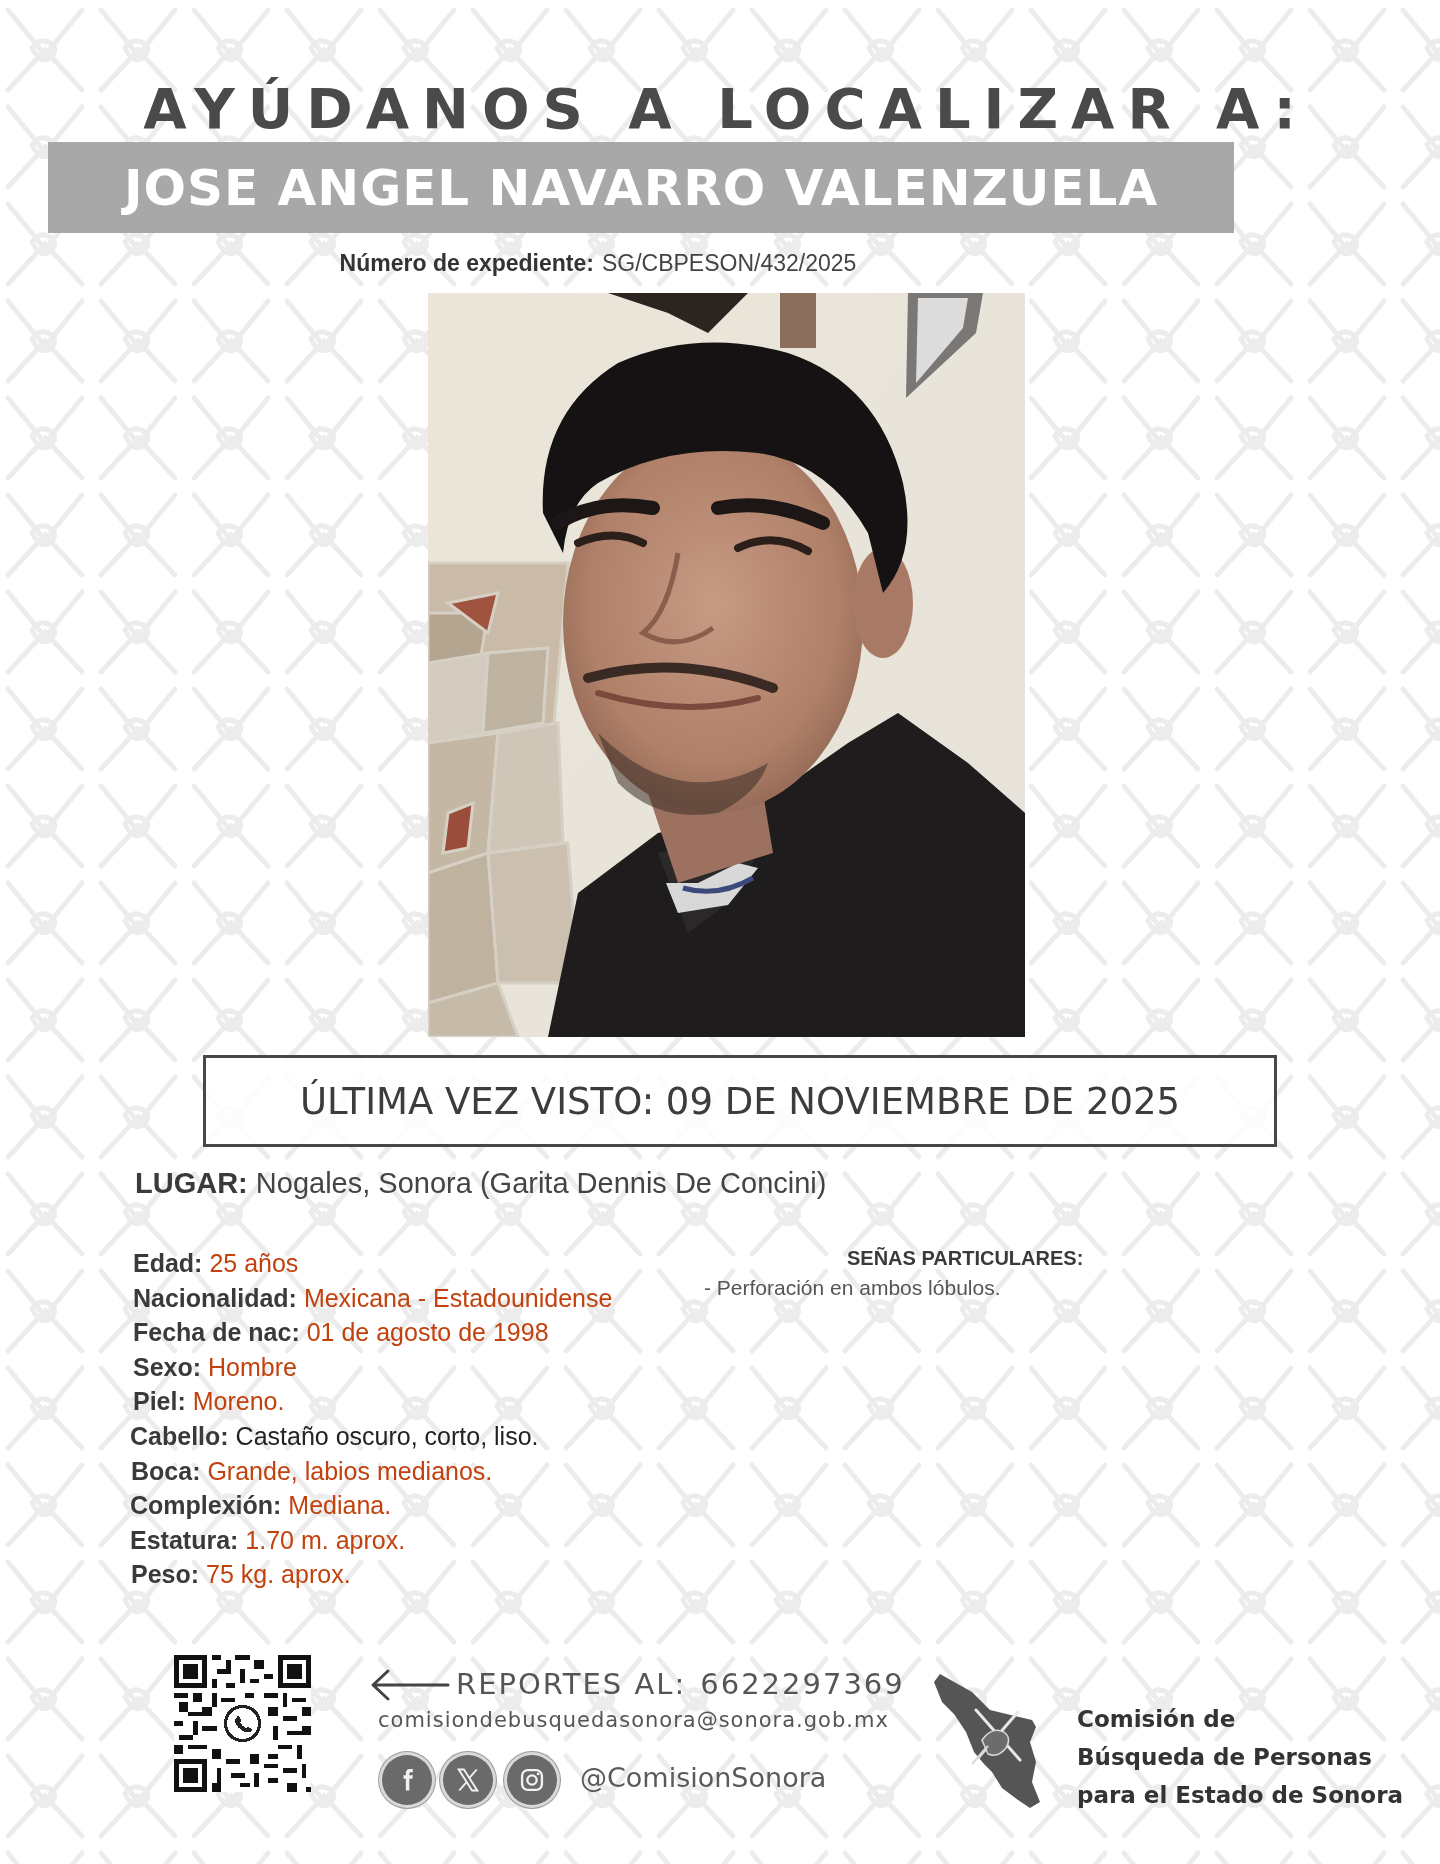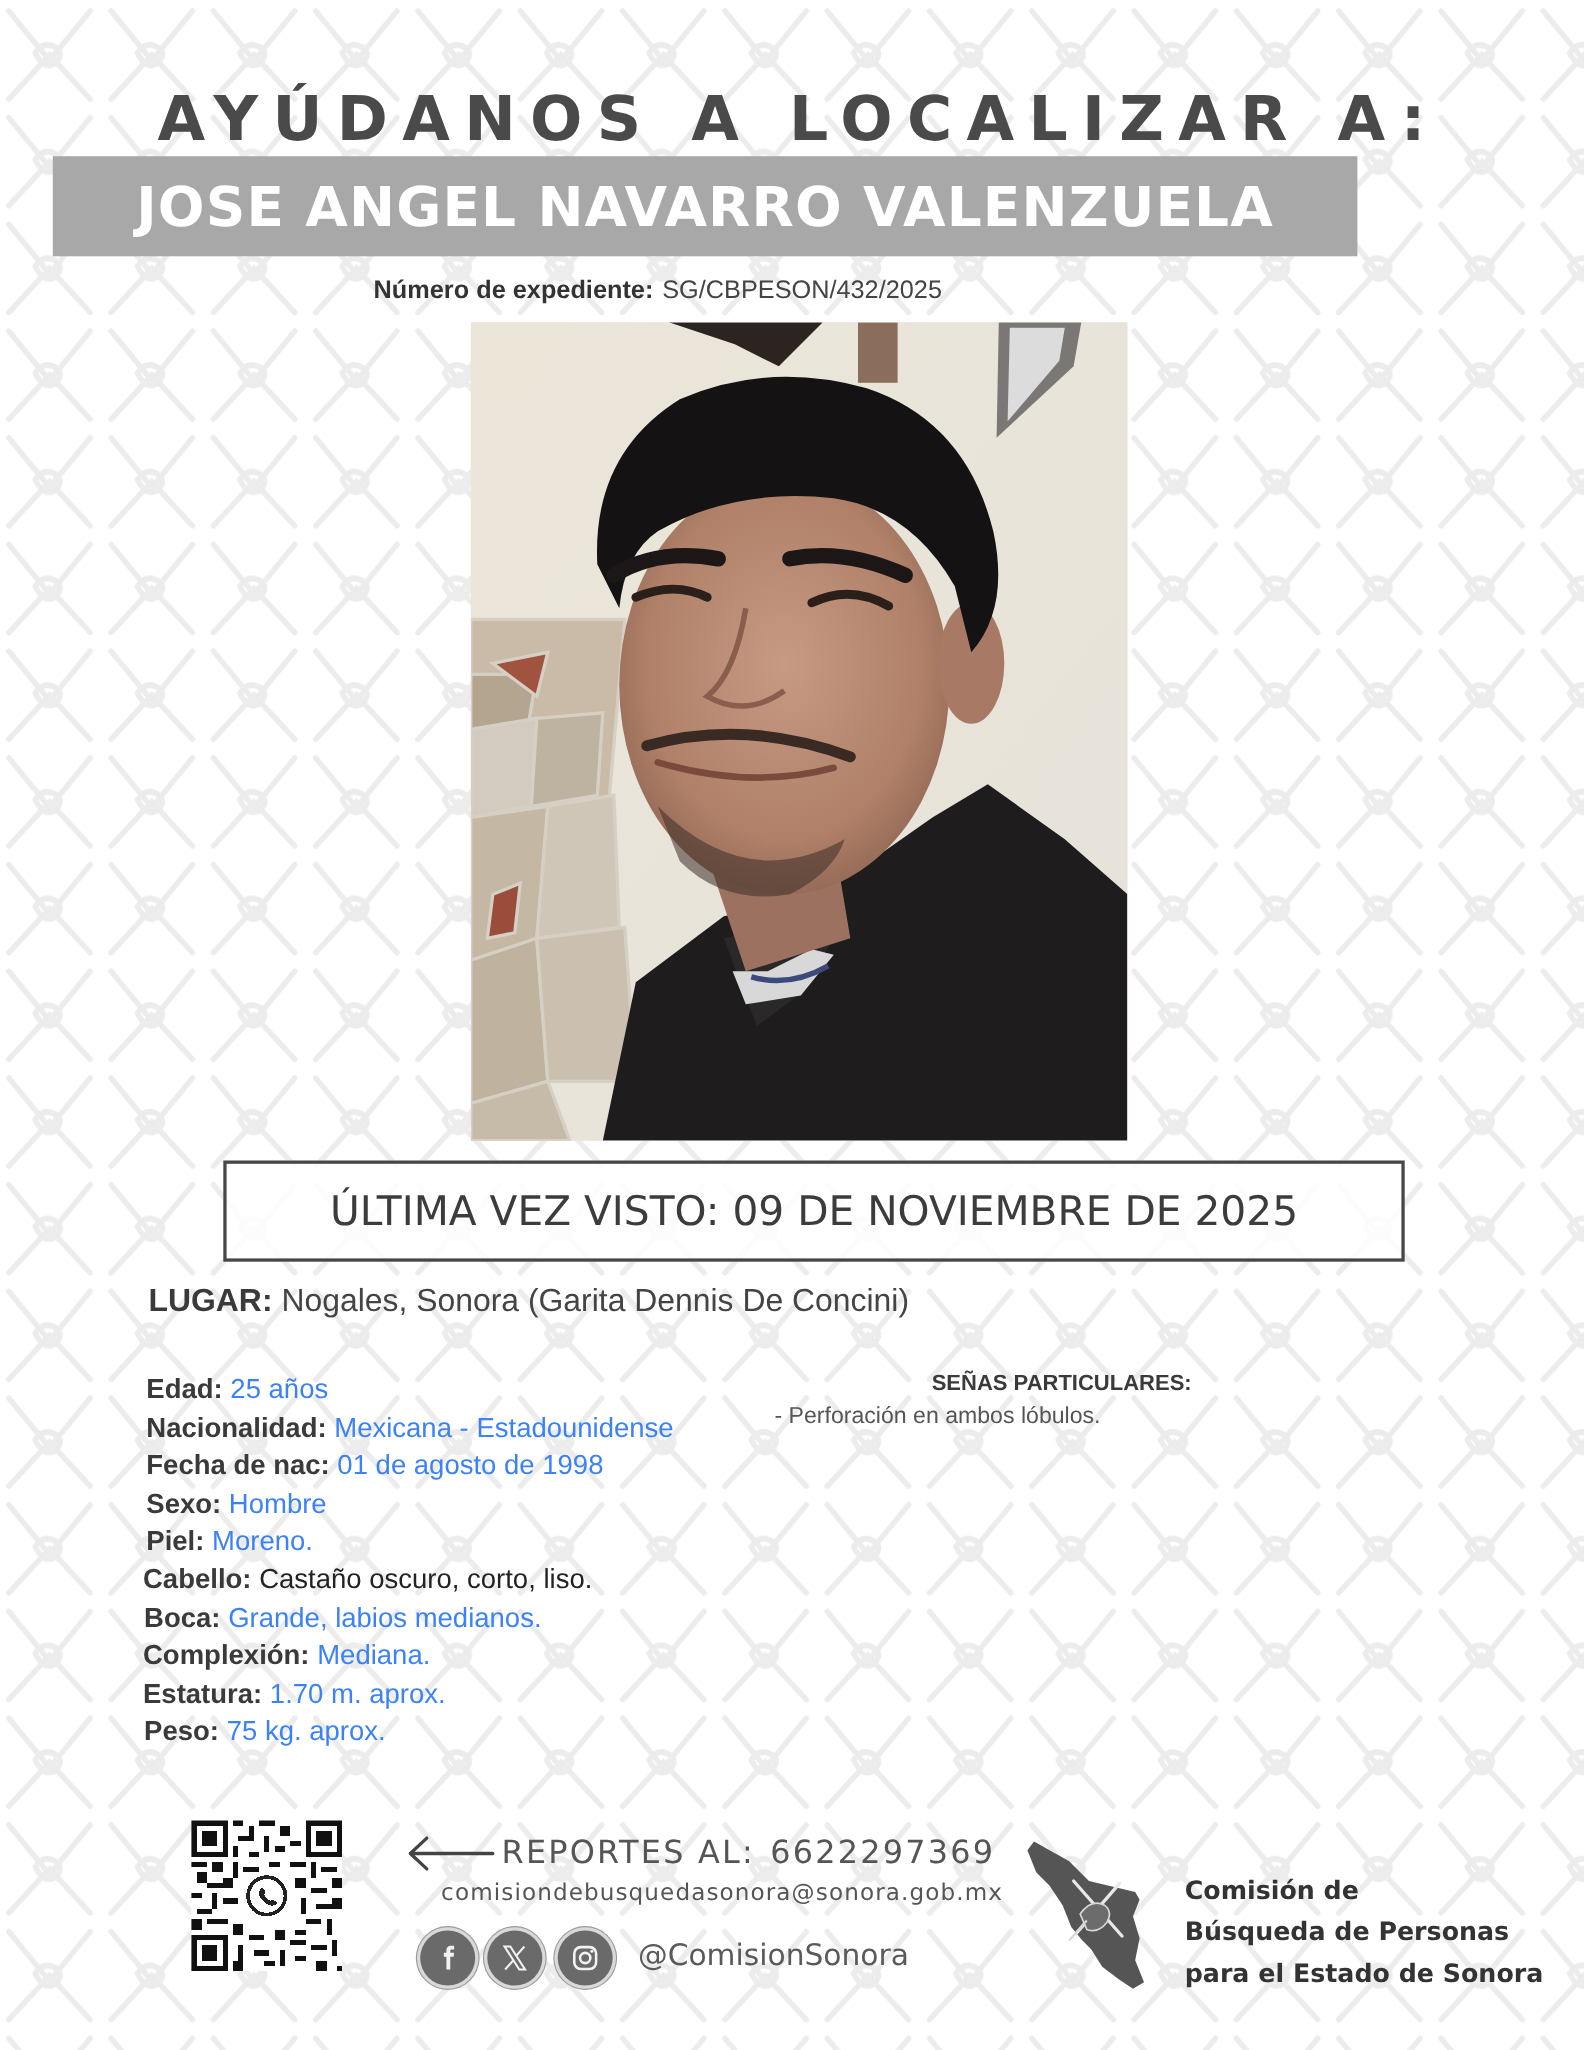--- a/index.html
+++ b/index.html
@@ -49,36 +49,36 @@
     color: #3c3c3c; white-space: nowrap; letter-spacing: 0px;
   }
 
   .lugar { left: 135px; top: 1166px; font-size: 29px; line-height: 34px; white-space: nowrap; }
   .lugar .lbl { font-weight: bold; color: #3a3a3a; }
   .lugar .val { color: #444; }
 
   .details { left: 133px; top: 1248px; font-size: 25px; }
   .details .row { height: 34.6px; line-height: 30px; white-space: nowrap; }
   .details .lbl { font-weight: bold; color: #3a3a3a; }
-  .details .val { color: #3b82f6; }
+  .details .val { color: #c2410c; }
   .details .row.dark .val { color: #222; }
 
   .senas-title { left: 847px; top: 1247px; font-size: 20px; font-weight: bold; color: #3a3a3a; white-space: nowrap; }
   .senas-item { left: 704px; top: 1276px; font-size: 21px; color: #555; white-space: nowrap; }
 
   .qr { left: 174px; top: 1655px; width: 137px; height: 137px; }
 
   .arrow { left: 370px; top: 1668px; width: 80px; height: 34px; }
   .reportes {
     left: 456px; top: 1666px; font-family: "DejaVu Sans", sans-serif; font-size: 29px;
     color: #555; letter-spacing: 2px; white-space: nowrap; line-height: 36px;
   }
   .reportes .phone { margin-left: 14px; }
   .email {
-    left: 401px; top: 1708px; font-family: "DejaVu Sans", sans-serif; font-size: 21px;
+    left: 378px; top: 1708px; font-family: "DejaVu Sans", sans-serif; font-size: 21px;
     color: #555; letter-spacing: 1px; white-space: nowrap;
   }
   .social { position: absolute; z-index: 1; width: 50px; height: 50px; border-radius: 50%;
     background: #6a6a6a; box-shadow: 0 0 0 3px #d9d9d9, 0 0 0 4px #9a9a9a;
     display: flex; align-items: center; justify-content: center; top: 1755px; }
   .social svg { width: 28px; height: 28px; }
   .handle {
     left: 580px; top: 1762px; font-family: "DejaVu Sans", sans-serif; font-size: 27px;
     color: #5a5a5a; white-space: nowrap;
   }

